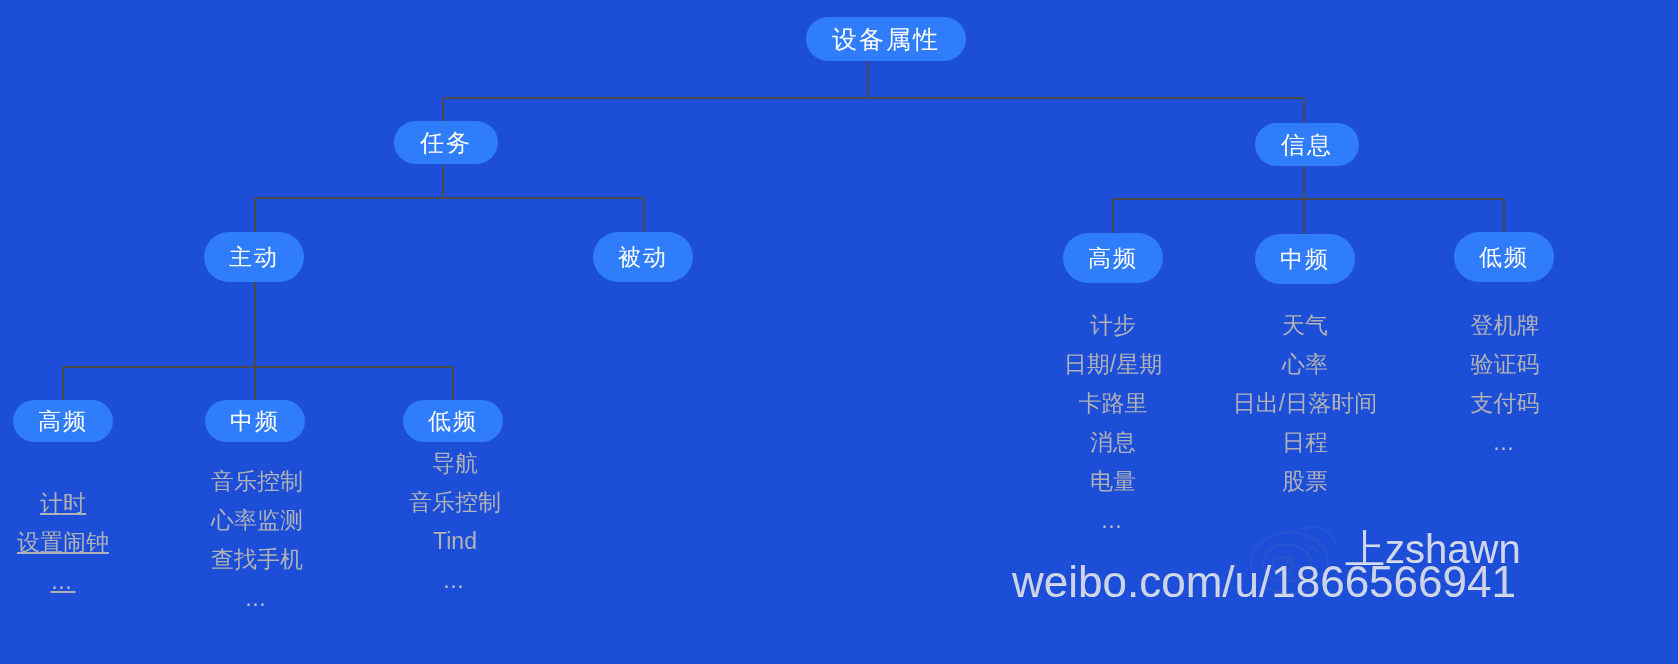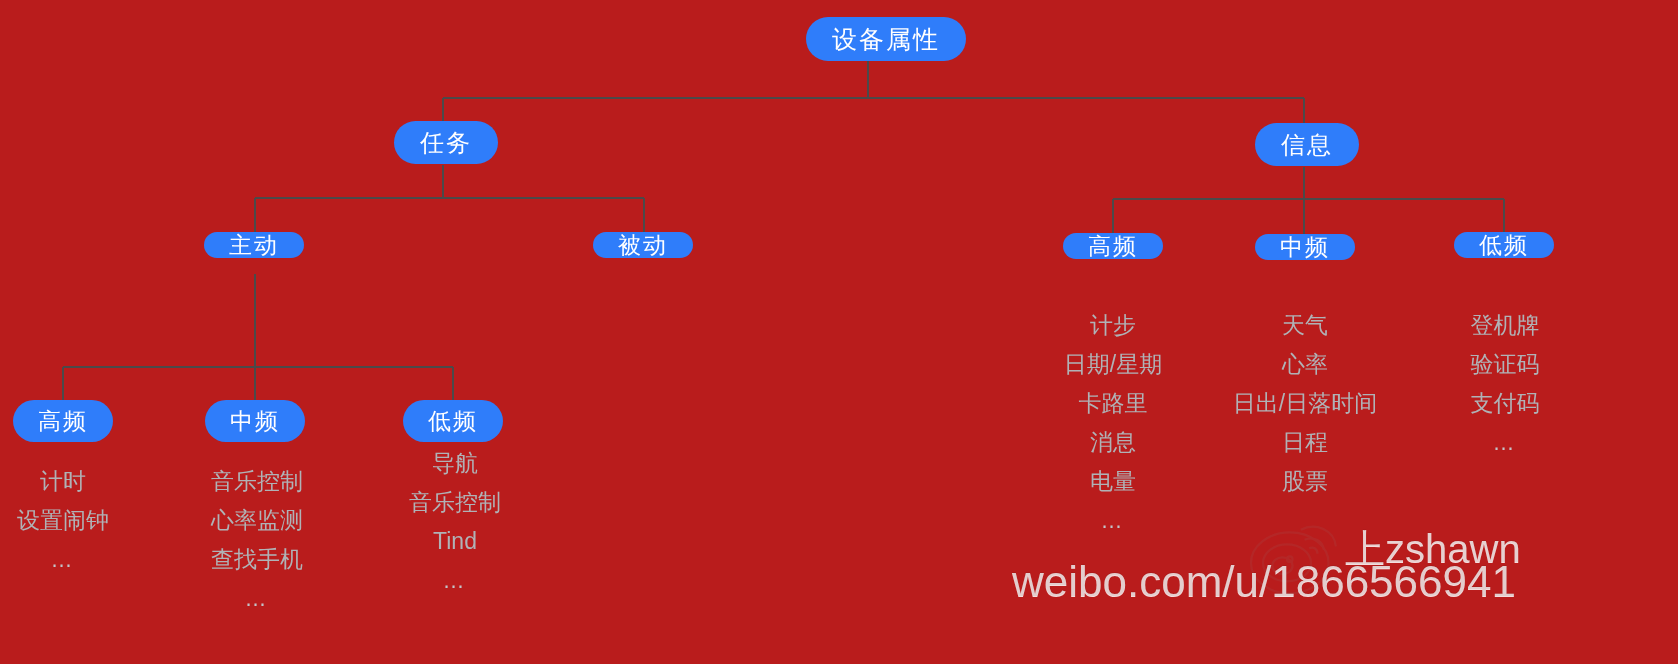--- a/index.html
+++ b/index.html
@@ -4,21 +4,21 @@
 <style>
   html, body {
     margin: 0;
     padding: 0;
     background: #ffffff;
   }
   #stage {
     position: relative;
     width: 1678px;
     height: 664px;
-    background: #b91c1c;
+    background: #1d4ed8;
     overflow: hidden;
     font-family: "Liberation Sans", "DejaVu Sans", sans-serif;
   }
 
   
   #wires {
     position: absolute;
     left: 0; top: 0;
     width: 1678px;
     height: 664px;
@@ -46,21 +46,21 @@
     height: 44px;
   }
   .node.l2 {
     font-size: 24px;
     padding: 2px 26px;
     height: 43px;
   }
   .node.l3 {
     font-size: 23px;
     padding: 0 25px;
-    height: 26px;
+    height: 50px;
   }
   .node.l4 {
     font-size: 23px;
     padding: 0 25px;
     height: 42px;
   }
 
   
   .leafcol {
     position: absolute;
@@ -170,21 +170,21 @@
   <div class="node l4" style="left:13px; top:400px;">
     <span>高频</span>
   </div>
   <div class="node l4" style="left:205px; top:400px;">
     <span>中频</span>
   </div>
   <div class="node l4" style="left:403px; top:400px;">
     <span>低频</span>
   </div>
 
-  <div class="leafcol" style="left:0px; top:462px; width:126px;">
+  <div class="leafcol" style="left:0px; top:484px; width:126px;text-decoration:underline;">
       <div class="leaf-item">计时</div>
       <div class="leaf-item">设置闹钟</div>
       <div class="leaf-ellipsis">…</div>
     </div>
 
   <div class="leafcol" style="left:182px; top:462px; width:150px;">
       <div class="leaf-item">音乐控制</div>
       <div class="leaf-item">心率监测</div>
       <div class="leaf-item">查找手机</div>
       <div class="leaf-ellipsis">…</div>

